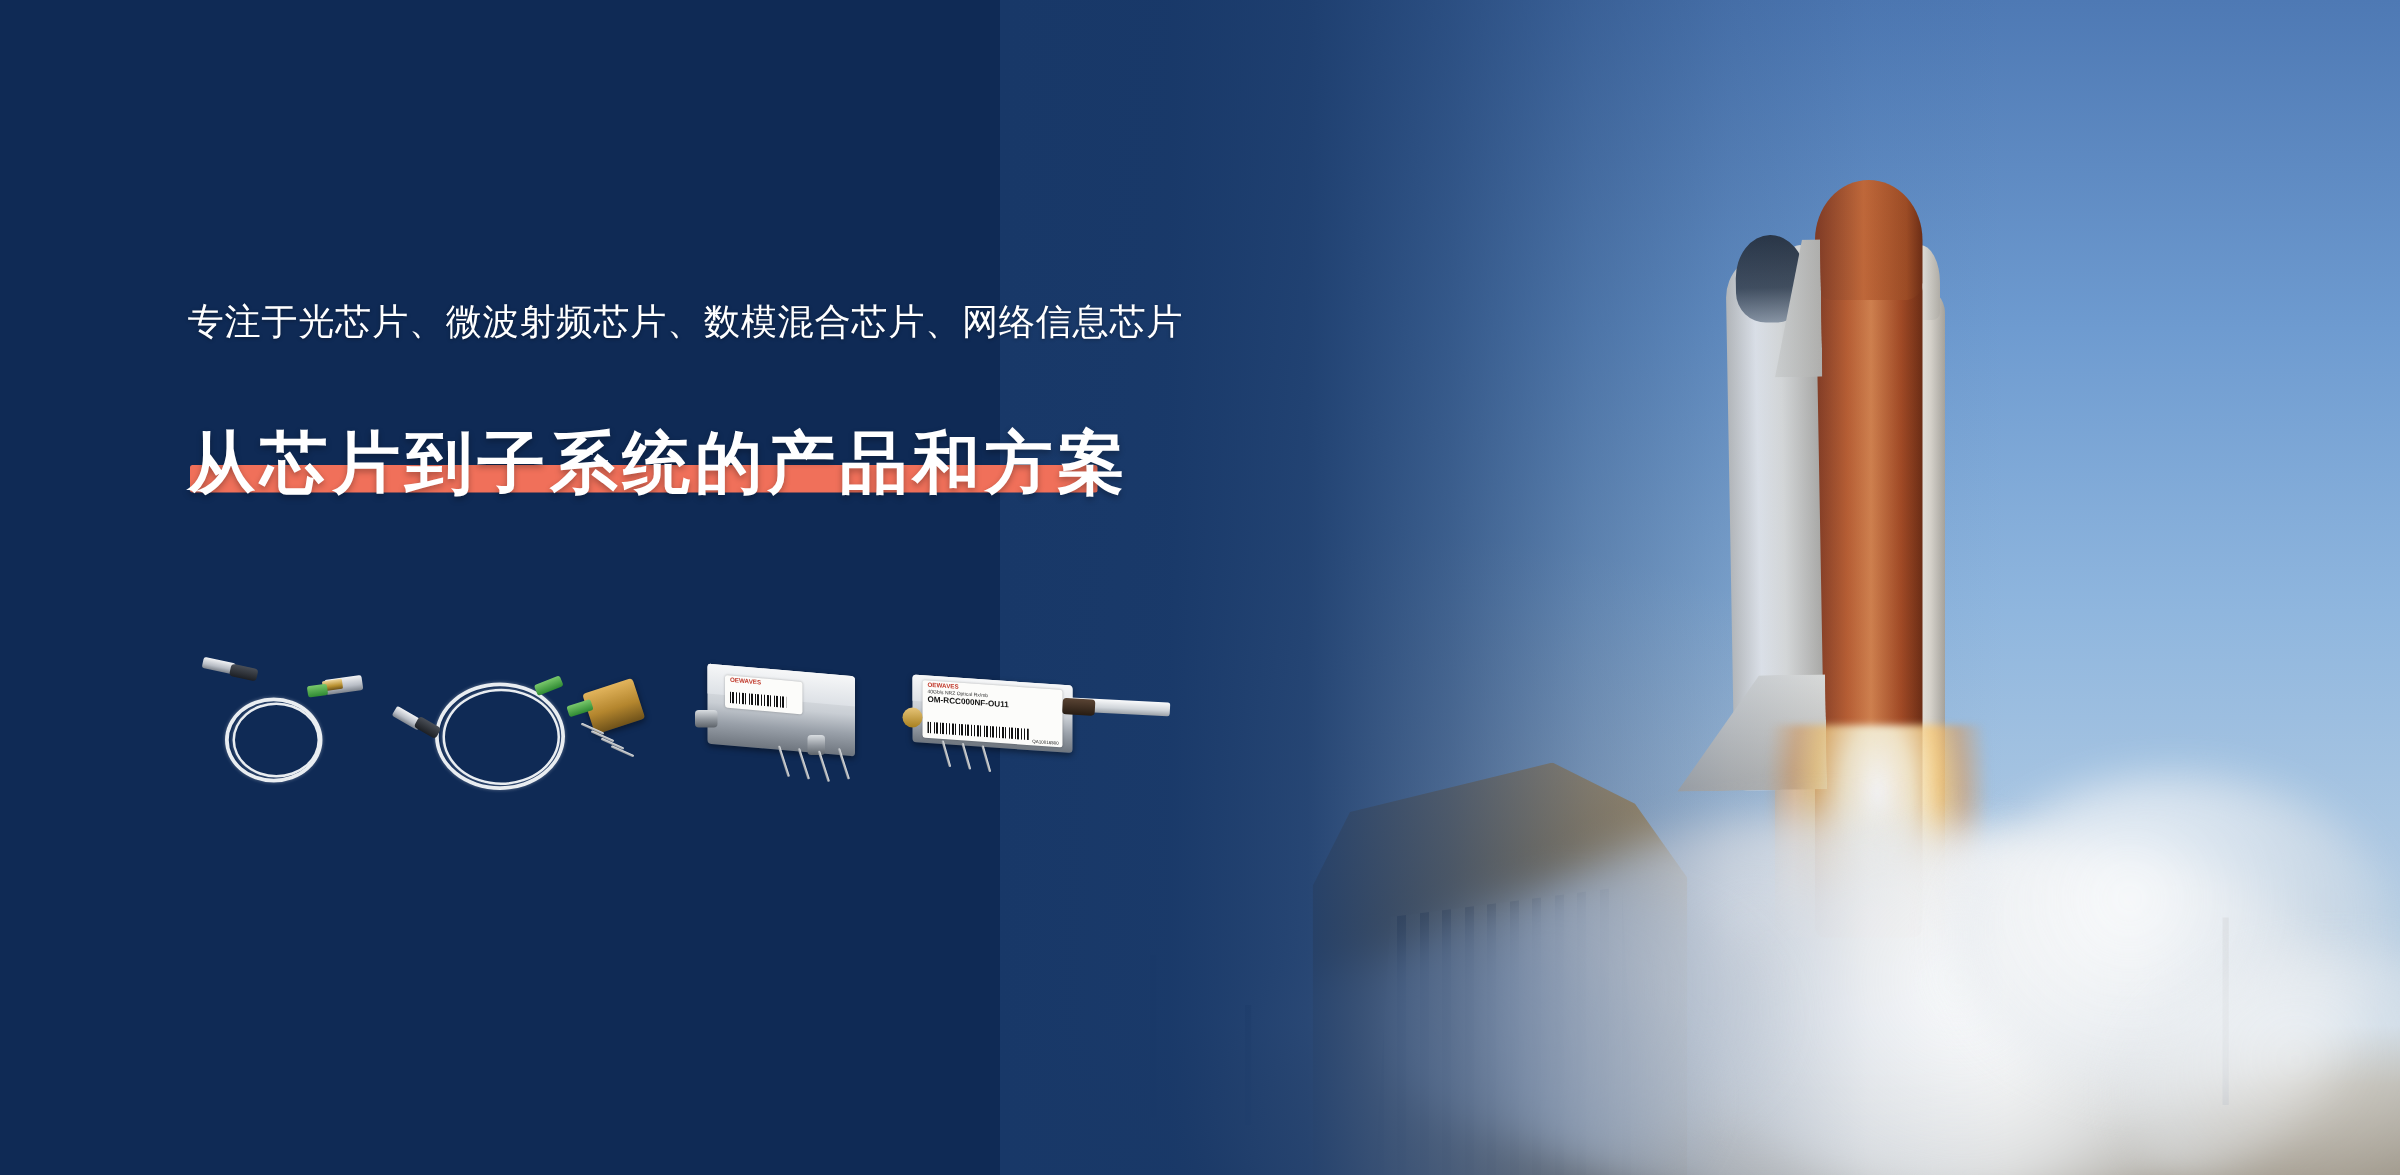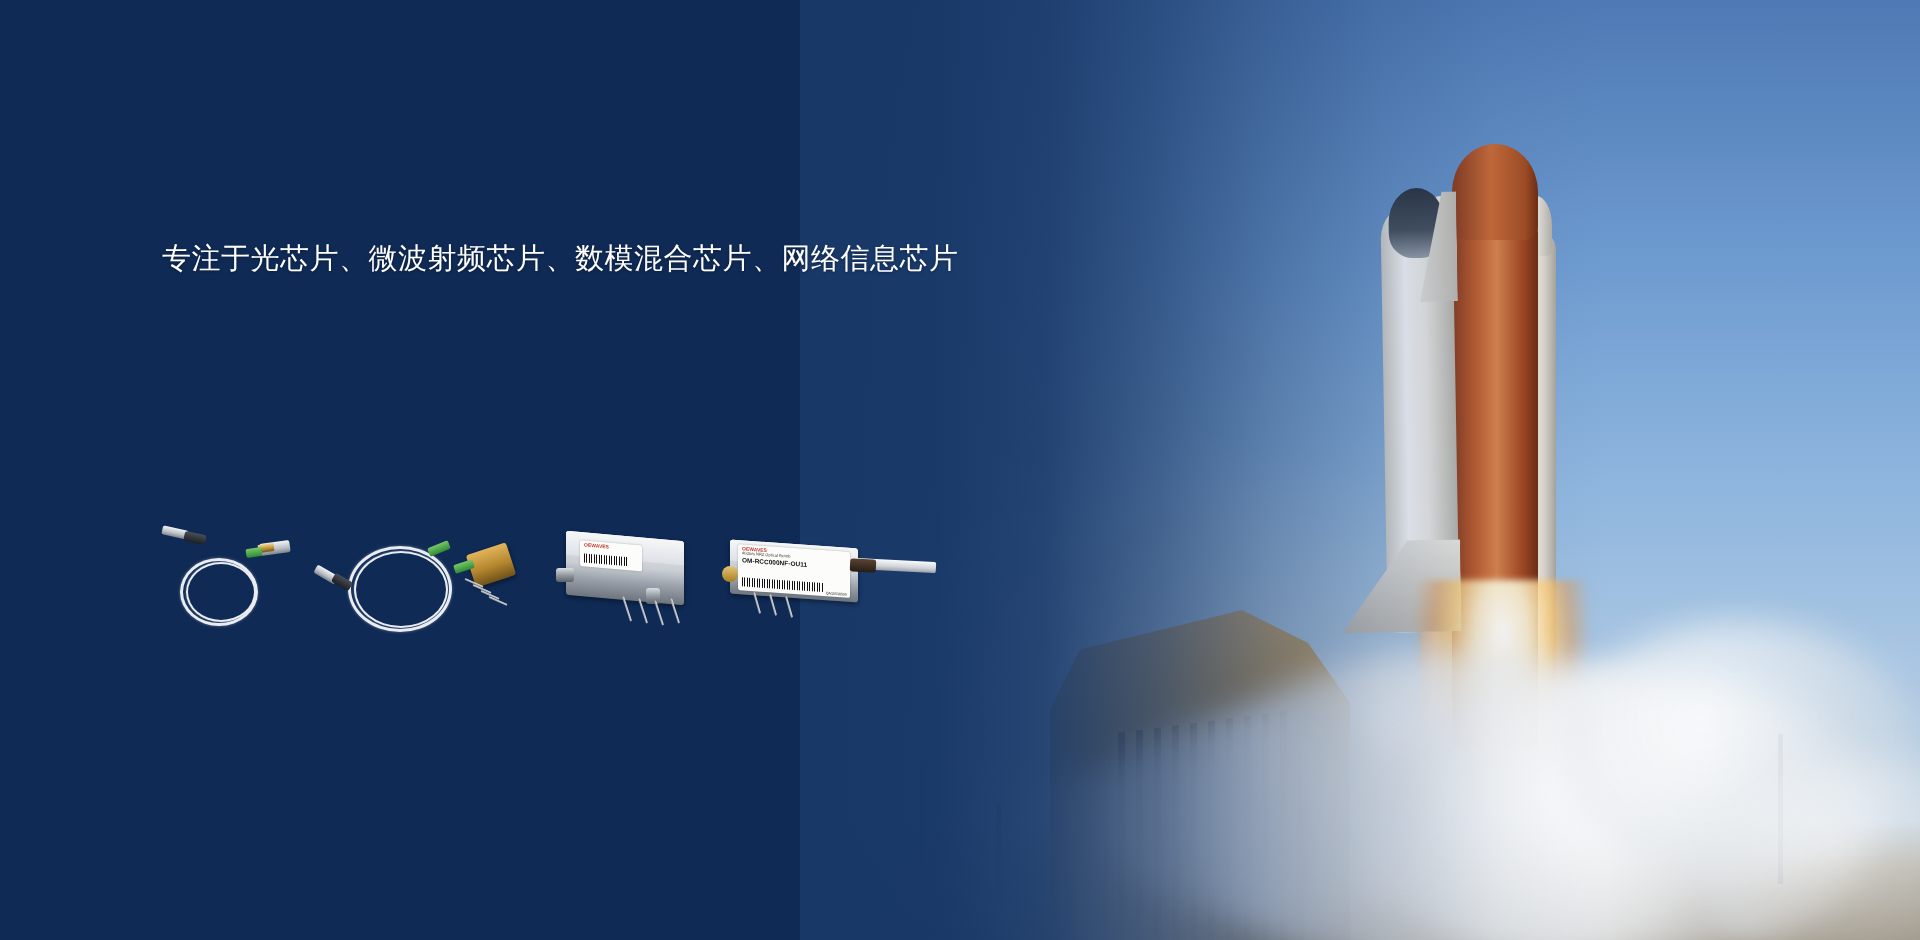--- a/index.html
+++ b/index.html
@@ -128,21 +128,21 @@
   .m3 { left:978px; bottom:56px; height:150px; }
 
   
   .content { position:absolute; left:150px; top:0; width:1000px; height:940px; z-index:20; }
 
   .sub {
     color:#ffffff; font-size:29px; line-height:1.62; font-weight:400;
     letter-spacing:.5px; text-shadow:0 1px 3px rgba(0,0,0,.35);
     white-space:nowrap;
   }
-  .sub1 { position:absolute; top:235px; left:12px; }
+  .sub1 { position:absolute; top:235px; left:0; }
   .sub2 { position:absolute; top:285px; left:0; }
 
   .headline-wrap { position:absolute; top:340px; left:0; }
   .hl-bar {
     position:absolute; left:2px; bottom:10px; width:726px; height:22px;
     background:#f0705a; border-radius:2px;
   }
   .headline {
     position:relative; color:#ffffff; font-size:54px; font-weight:700;
     letter-spacing:4px; line-height:1.18; white-space:nowrap;
@@ -256,20 +256,24 @@
     <div class="smoke s6"></div>
 
     <div class="photo-fade"></div>
   </div>
 
   <div class="content">
 
     <div class="sub sub1">专注于光芯片、微波射频芯片、数模混合芯片、网络信息芯片</div>
 
 
+    <div class="headline-wrap">
+      <div class="hl-bar"></div>
+      <div class="headline">从芯片到子系统的产品和方案</div>
+    </div>
 
     <div class="products">
 
       <div class="prod" style="left:0px; top:0px; width:150px; height:110px;">
         <div class="coil" style="left:30px; top:38px; width:78px; height:68px;"></div>
         <div class="coil" style="left:36px; top:42px; width:70px; height:60px; border-width:2px;"></div>
         <div class="ferrule" style="left:12px; top:8px; width:26px; transform:rotate(12deg);"></div>
         <div class="boot" style="left:34px; top:13px; width:22px; transform:rotate(12deg);"></div>
         <div class="ferrule" style="left:110px; top:22px; width:30px; height:12px; transform:rotate(-8deg);"></div>
         <div class="gold" style="left:108px; top:24px; width:16px; transform:rotate(-8deg);"></div>

